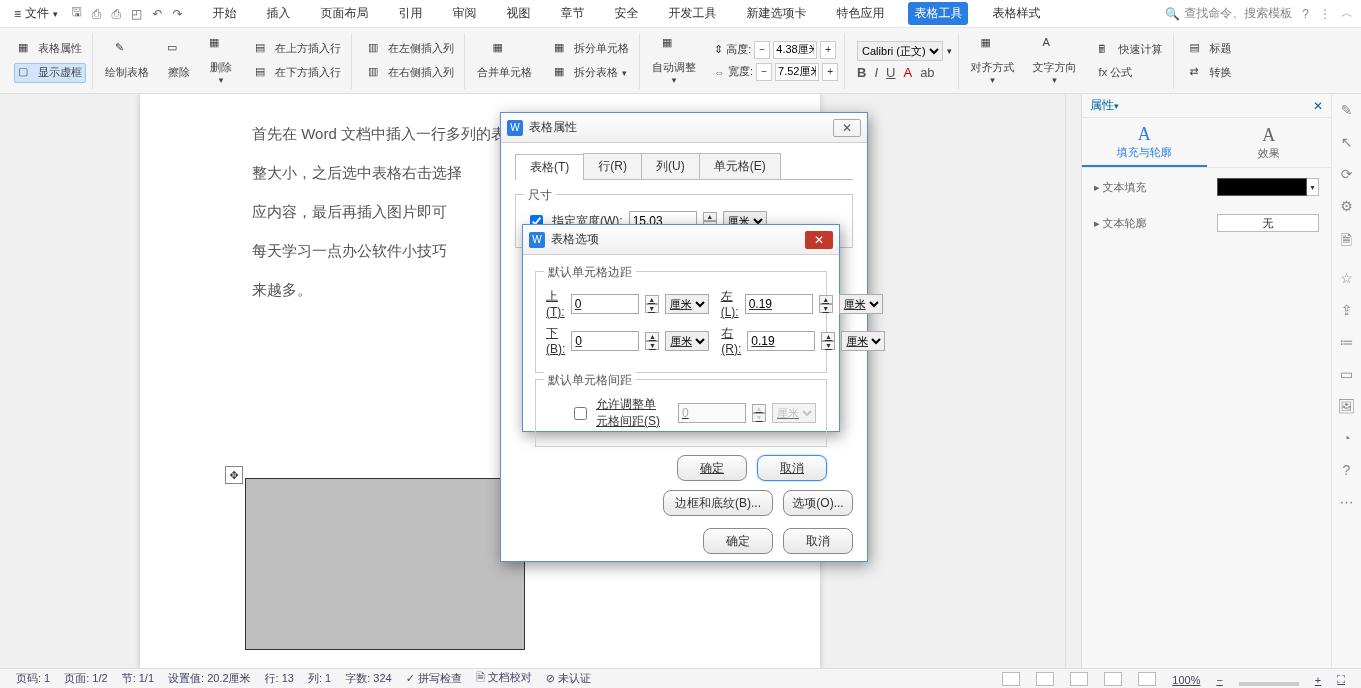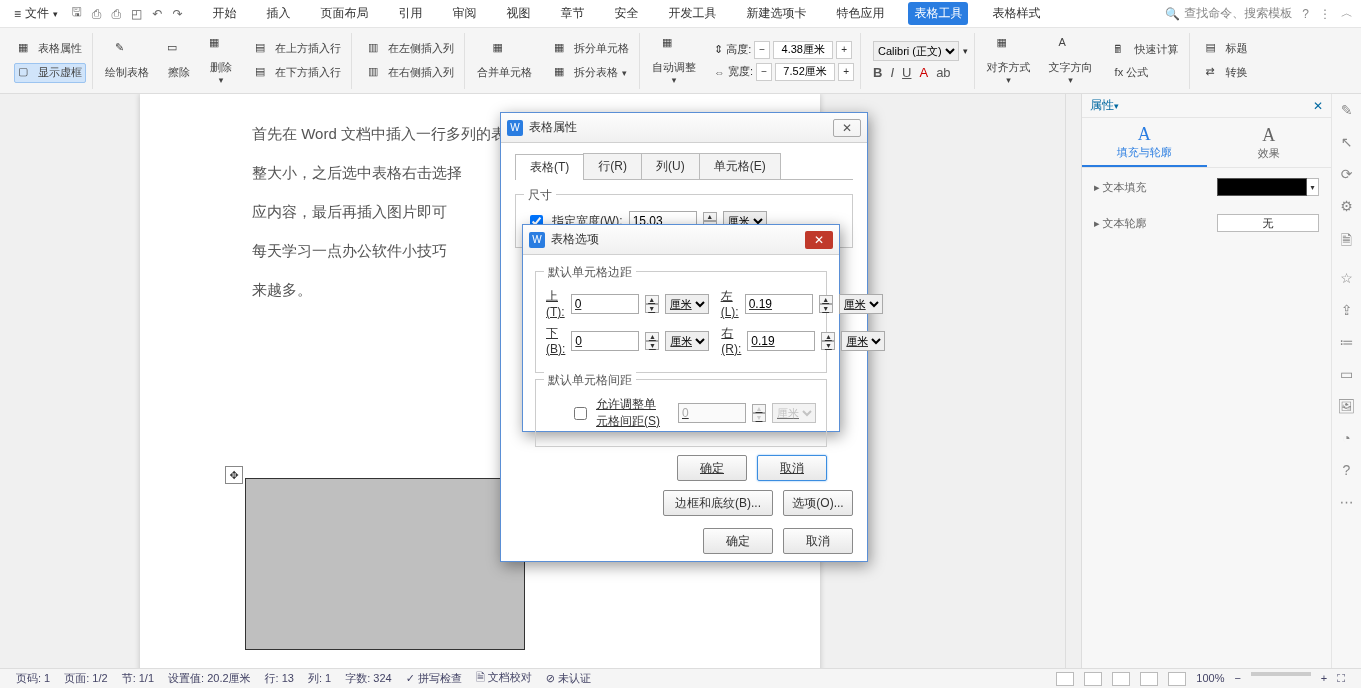--- a/index.html
+++ b/index.html
@@ -15,21 +15,21 @@
 .top-menu .right .search{display:flex;align-items:center;gap:4px;}
 .ribbon{height:66px;background:#f5f5f5;border-bottom:1px solid #ddd;display:flex;align-items:center;padding:0 8px;gap:6px;}
 .rib-group{display:flex;flex-direction:column;justify-content:center;gap:4px;padding:0 6px;border-right:1px solid #e0e0e0;height:56px;}
 .rib-group.noborder{border-right:none;}
 .rib-btn{display:flex;align-items:center;gap:4px;padding:2px 4px;cursor:pointer;font-size:11px;color:#444;white-space:nowrap;}
 .rib-btn .ico{width:16px;height:16px;display:inline-block;}
 .rib-btn.active{background:#d0e4fa;border:1px solid #9cc4f0;border-radius:2px;padding:1px 3px;}
 .rib-big{display:flex;flex-direction:column;align-items:center;justify-content:center;cursor:pointer;font-size:11px;color:#444;padding:0 6px;}
 .rib-big .ico{width:24px;height:24px;}
 .spin-group{display:flex;align-items:center;gap:3px;font-size:11px;}
-.spin-group input{width:60px;height:18px;border:1px solid #ccc;font-size:11px;text-align:center;}
+.spin-group input{width:44px;height:18px;border:1px solid #ccc;font-size:11px;text-align:center;}
 .spin-group .sp-btn{width:16px;height:18px;border:1px solid #ccc;background:#fff;display:flex;align-items:center;justify-content:center;cursor:pointer;font-size:10px;}
 .font-sel{display:flex;align-items:center;gap:4px;}
 .font-sel select{height:20px;border:1px solid #ccc;font-size:11px;}
 .font-fmt{display:flex;gap:8px;font-size:13px;color:#555;}
 .font-fmt span{cursor:pointer;}
 
 .workspace{position:absolute;top:94px;left:0;right:0;bottom:20px;display:flex;}
 .canvas-area{flex:1;background:#f0f0f0;position:relative;overflow:hidden;}
 .page{position:absolute;left:140px;top:0;width:680px;min-height:680px;background:#fff;box-shadow:0 0 6px rgba(0,0,0,.2);padding:20px 12px;}
 .doc-text{color:#555;font-size:15px;line-height:2.6;margin-left:100px;margin-right:30px;}
@@ -64,26 +64,26 @@
 .dlg .tabs2{display:flex;border-bottom:1px solid #bbb;}
 .dlg .tabs2 .t{padding:4px 14px;border:1px solid #bbb;border-bottom:none;background:#f3f3f3;margin-right:-1px;cursor:pointer;font-size:12px;text-align:right;}
 .dlg .tabs2 .t.active{background:#fff;position:relative;top:1px;}
 .fs{border:1px solid #ccc;padding:10px;margin-top:8px;position:relative;}
 .fs .lg{position:absolute;top:-8px;left:8px;background:#fff;padding:0 4px;font-size:12px;color:#555;}
 .frow{display:flex;align-items:center;gap:6px;margin:6px 0;font-size:12px;}
 .frow input[type=text]{width:68px;height:20px;border:1px solid #aaa;text-align:left;padding:0 3px;font-size:12px;}
 .frow .spin{display:flex;flex-direction:column;}
 .frow .spin b{width:14px;height:9px;border:1px solid #aaa;font-size:7px;line-height:7px;text-align:center;cursor:pointer;background:#f5f5f5;font-weight:normal;}
 .frow select{height:20px;border:1px solid #aaa;font-size:11px;}
-.btn{min-width:70px;height:26px;border:1px solid #8a8a8a;background:linear-gradient(#fdfdfd,#e8e8e8);cursor:pointer;font-size:12px;display:inline-flex;align-items:center;justify-content:center;border-radius:2px;}
+.btn{min-width:70px;height:26px;border:1px solid #8a8a8a;background:linear-gradient(#fdfdfd,#e8e8e8);cursor:pointer;font-size:12px;display:inline-flex;align-items:center;justify-content:center;border-radius:8px;}
 .btn.focus{border:1px solid #3b8de0;box-shadow:0 0 2px #6fb2f3;}
 .btnrow{display:flex;justify-content:flex-end;gap:10px;margin-top:12px;}
 .statusbar{position:absolute;bottom:0;left:0;right:0;height:20px;background:#f5f5f5;border-top:1px solid #ddd;display:flex;align-items:center;padding:0 16px;font-size:11px;color:#446;}
 .statusbar .seg{margin-right:14px;}
-.statusbar .right{margin-left:auto;display:flex;align-items:flex-start;gap:10px;}
+.statusbar .right{margin-left:auto;display:flex;align-items:flex-end;gap:16px;text-decoration:underline;}
 .statusbar .view-btn{width:18px;height:14px;border:1px solid #bbb;background:#fff;}
 .caret{font-size:9px;}
 </style>
 </head>
 <body>
 
 <div class="top-menu">
   <div class="file-btn">
     <span>≡</span>
     <span>文件</span>

